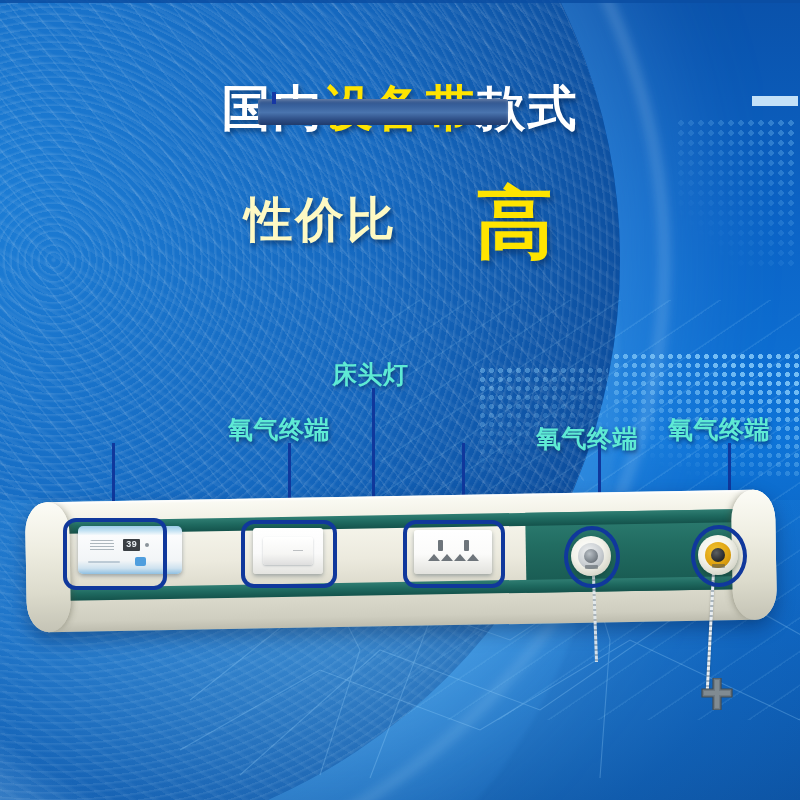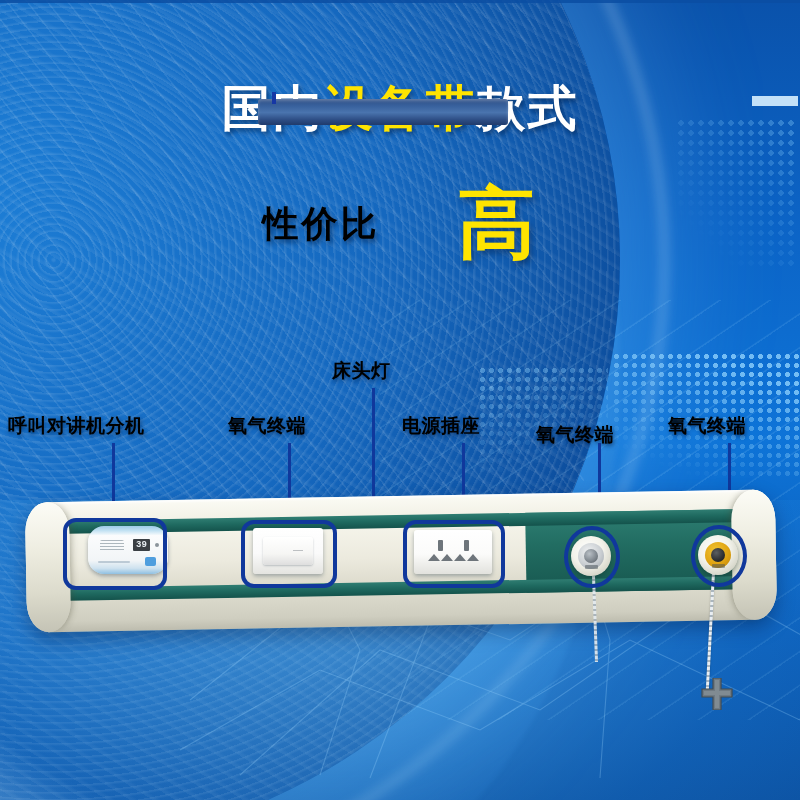--- a/index.html
+++ b/index.html
@@ -92,34 +92,34 @@
     color:#ffffff;
     text-shadow:2px 3px 5px rgba(3,35,80,.65);
     white-space:nowrap;
   }
   .headline .hl-y{color:#ffe400;}
   .subline{
     position:absolute;left:0;top:170px;width:800px;text-align:center;
     line-height:1;white-space:nowrap;
   }
   .subline .sub-w{
-    font-size:36px;font-weight:bold;color:#000000;letter-spacing:3px;
+    font-size:48px;font-weight:bold;color:#fef9c3;letter-spacing:3px;
     text-shadow:2px 3px 5px rgba(3,35,80,.65);
   }
   .subline .sub-gap{display:inline-block;width:78px;}
   .subline .sub-y{
     font-size:78px;font-weight:bold;color:#ffe400;letter-spacing:2px;
     position:relative;top:14px;
     text-shadow:2px 4px 6px rgba(3,35,80,.55);
   }
 
   
   .label{
     position:absolute;white-space:nowrap;
-    font-size:19px;font-weight:bold;color:#000000;
+    font-size:25px;font-weight:bold;color:#5eead4;
     letter-spacing:.5px;
     text-shadow:1px 2px 4px rgba(4,40,90,.75);
     text-align:right;
   }
   .leader{
     position:absolute;width:3px;background:#10389c;
   }
 
   
   .panel-wrap{
@@ -159,22 +159,22 @@
     background:linear-gradient(180deg,#2e4f86 0%,#39629e 28%,#4a74ae 52%,#2d4d84 80%,#1f3a6b 100%);
     border-radius:3px;
     box-shadow:inset 0 2px 3px rgba(255,255,255,.25);
     z-index:5;
   }
   .lamp-tick{position:absolute;left:272px;top:92px;width:4px;height:12px;background:#1637a5;z-index:6;}
 
   
   .dev{position:absolute;z-index:4;}
   .intercom{
-    left:88px;top:526px;width:80px;height:48px;
-    border-radius:16px;
+    left:78px;top:526px;width:104px;height:48px;
+    border-radius:5px;
     background:linear-gradient(180deg,#9ecbe8 0%,#bfe0f2 9%,#fbfcfd 20%,#f2f5f7 72%,#cfe2ef 88%,#8fc0e2 100%);
     box-shadow:0 2px 4px rgba(40,60,80,.4);
   }
   .ic-grille{
     position:absolute;left:12px;top:14px;width:24px;height:12px;
     background:repeating-linear-gradient(180deg,#9aa6ae 0px,#9aa6ae 1px,rgba(0,0,0,0) 1px,rgba(0,0,0,0) 3px);
     opacity:.8;border-radius:2px;
   }
   .ic-disp{
     position:absolute;left:45px;top:13px;width:17px;height:12px;
@@ -282,24 +282,22 @@
   <div class="dots-a"></div>
   <div class="dots-b"></div>
   <div class="dots-c"></div>
   <div class="bar-tr"></div>
   <div class="topline"></div>
 
   <div class="headline"><span>国内</span><span class="hl-y">设备带</span><span>款式</span></div>
 
   <div class="subline"><span class="sub-w">性价比</span><span class="sub-gap"></span><span class="sub-y">高</span></div>
 
-  <div class="label" style="left:8px;top:413px">呼叫对讲机分机</div>
   <div class="label" style="left:228px;top:413px">氧气终端</div>
   <div class="label" style="left:332px;top:358px">床头灯</div>
-  <div class="label" style="left:402px;top:413px">电源插座</div>
   <div class="label" style="left:536px;top:422px">氧气终端</div>
   <div class="label" style="left:668px;top:413px">氧气终端</div>
 
   <div class="leader" style="left:112px;top:443px;height:85px"></div>
   <div class="leader" style="left:288px;top:443px;height:87px"></div>
   <div class="leader" style="left:372px;top:388px;height:216px"></div>
   <div class="leader" style="left:462px;top:443px;height:89px"></div>
   <div class="leader" style="left:598px;top:443px;height:96px"></div>
   <div class="leader" style="left:728px;top:443px;height:94px"></div>
 

